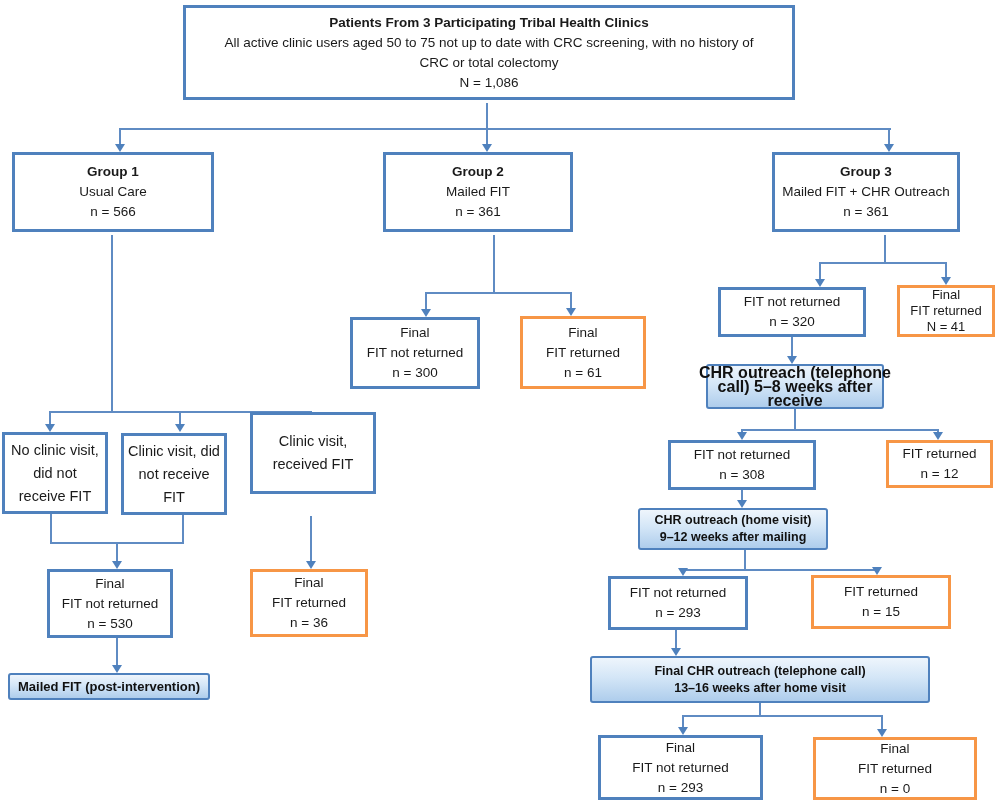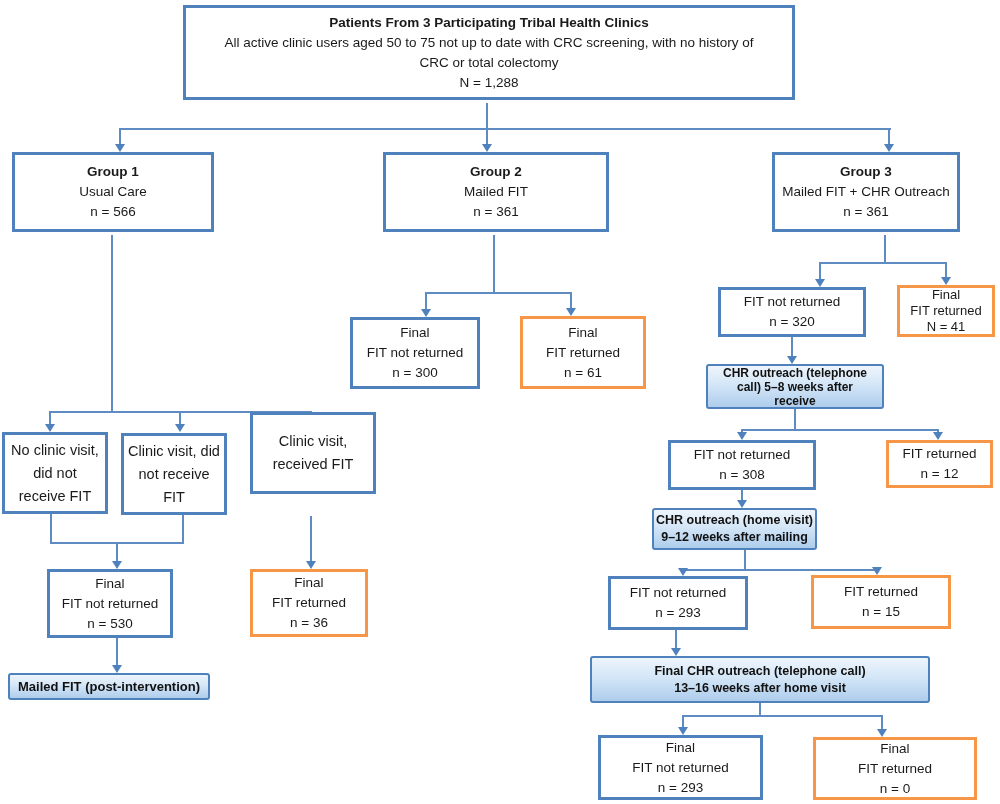--- a/index.html
+++ b/index.html
@@ -14,60 +14,60 @@
     text-align:center;font-size:13.5px;line-height:20px;box-sizing:border-box;
   }
   .box.orange{border-color:#f79646;}
   .box .ln{white-space:nowrap;}
   .bold{font-weight:bold;}
   .fs14{font-size:14.5px;line-height:23px;}
   .tight{line-height:16px;font-size:13px;}
   .filled{
     background:linear-gradient(to bottom,#eef5fc 0%,#d4e6f7 45%,#aecdec 100%);
     border:2px solid #4f81bd;border-radius:3px;font-weight:bold;
-    font-size:12px;line-height:14px;color:#111;
+    font-size:16px;line-height:14px;color:#111;
   }
   .filled.f2{font-size:12.5px;line-height:17px;}
   .filled.f1{font-size:13px;line-height:15px;}
   .vline{position:absolute;width:2px;background:#5f8bc3;}
   .hline{position:absolute;height:2px;background:#5f8bc3;}
   .arrowhead{
     position:absolute;width:0;height:0;
     border-left:5px solid transparent;border-right:5px solid transparent;
     border-top:8px solid #4f81bd;
   }
 </style>
 </head>
 <body>
 
 <div id="canvas">
 
   <div class="box" style="left:183px;top:5px;width:612px;height:95px;">
     <div class="ln bold">Patients From 3 Participating Tribal Health Clinics</div>
     <div class="ln">All active clinic users aged 50 to 75 not up to date with CRC screening, with no history of</div>
     <div class="ln">CRC or total colectomy</div>
-    <div class="ln">N = 1,288</div>
+    <div class="ln">N = 1,086</div>
   </div>
 
   <div class="vline" style="left:486px;top:103px;height:25px;"></div>
   <div class="hline" style="left:119px;top:128px;width:772px;"></div>
   <div class="vline" style="left:119px;top:128px;height:16px;"></div>
   <div class="arrowhead" style="left:115px;top:144px;"></div>
   <div class="vline" style="left:486px;top:128px;height:16px;"></div>
   <div class="arrowhead" style="left:482px;top:144px;"></div>
   <div class="vline" style="left:888px;top:128px;height:16px;"></div>
   <div class="arrowhead" style="left:884px;top:144px;"></div>
 
   <div class="box" style="left:12px;top:152px;width:202px;height:80px;">
     <div class="ln bold">Group 1</div>
     <div class="ln">Usual Care</div>
     <div class="ln">n = 566</div>
   </div>
 
-  <div class="box" style="left:383px;top:152px;width:226px;height:80px;">
+  <div class="box" style="left:383px;top:152px;width:190px;height:80px;">
     <div class="ln bold">Group 2</div>
     <div class="ln">Mailed FIT</div>
     <div class="ln">n = 361</div>
   </div>
 
   <div class="box" style="left:772px;top:152px;width:188px;height:80px;">
     <div class="ln bold">Group 3</div>
     <div class="ln">Mailed FIT + CHR Outreach</div>
     <div class="ln">n = 361</div>
   </div>
@@ -178,21 +178,21 @@
     <div class="ln">n = 308</div>
   </div>
   <div class="box orange" style="left:886px;top:440px;width:107px;height:48px;">
     <div class="ln">FIT returned</div>
     <div class="ln">n = 12</div>
   </div>
 
   <div class="vline" style="left:741px;top:490px;height:10px;"></div>
   <div class="arrowhead" style="left:737px;top:500px;"></div>
 
-  <div class="box filled f2" style="left:652px;top:508px;width:165px;height:42px;">
+  <div class="box filled f2" style="left:638px;top:508px;width:190px;height:42px;">
     <div class="ln">CHR outreach (home visit)</div>
     <div class="ln">9–12 weeks after mailing</div>
   </div>
 
   <div class="vline" style="left:744px;top:550px;height:19px;"></div>
   <div class="hline" style="left:682px;top:569px;width:196px;"></div>
   <div class="arrowhead" style="left:678px;top:568px;"></div>
   <div class="arrowhead" style="left:872px;top:567px;"></div>
 
   <div class="box" style="left:608px;top:576px;width:140px;height:54px;">

